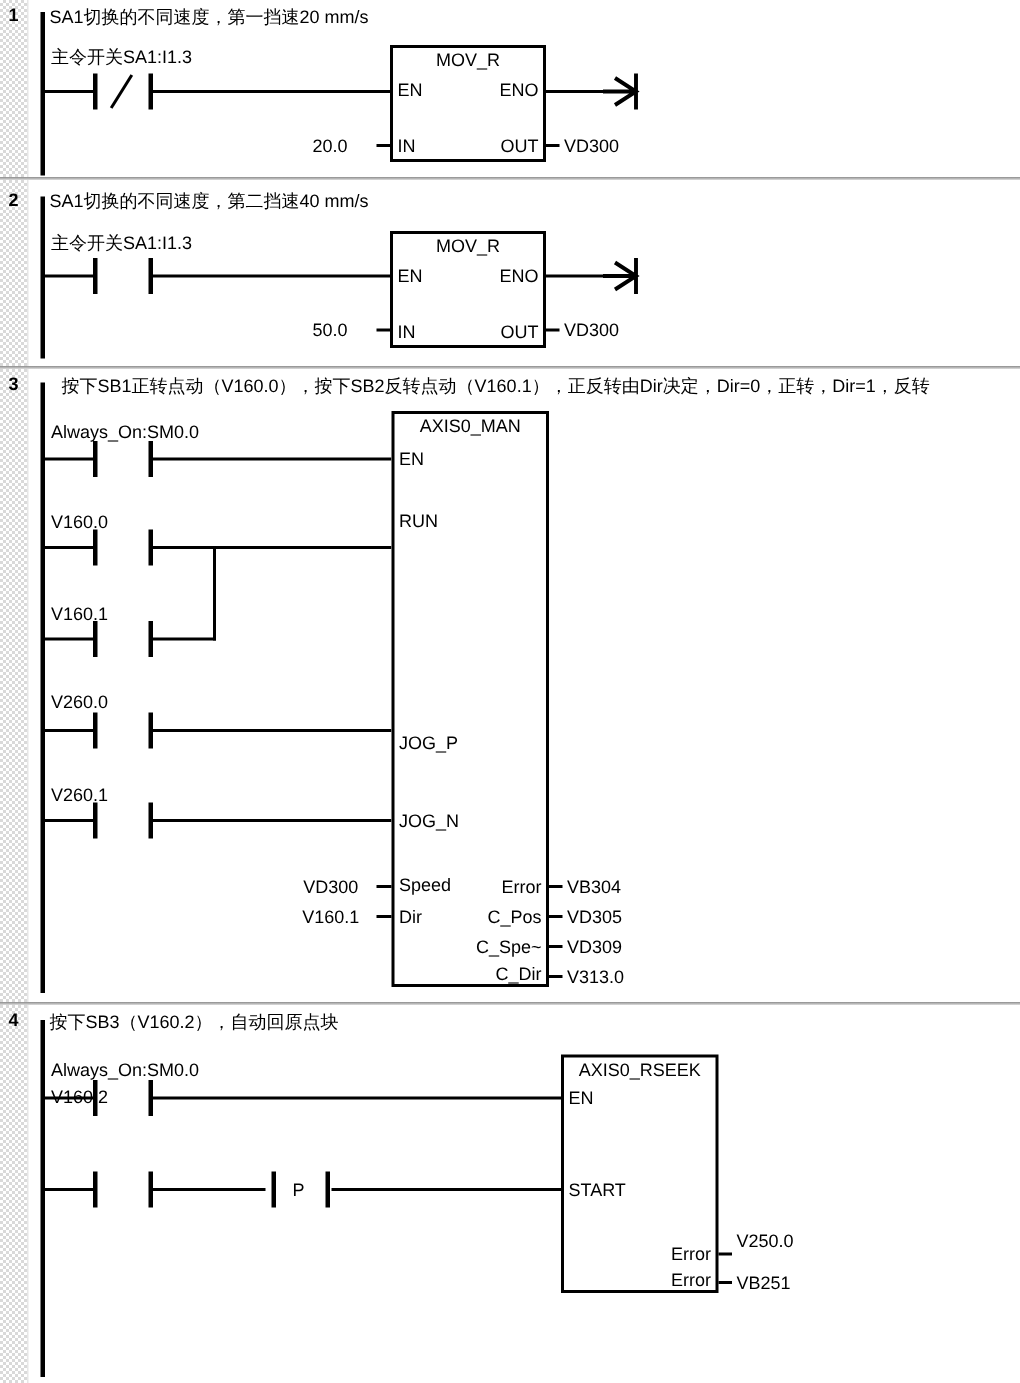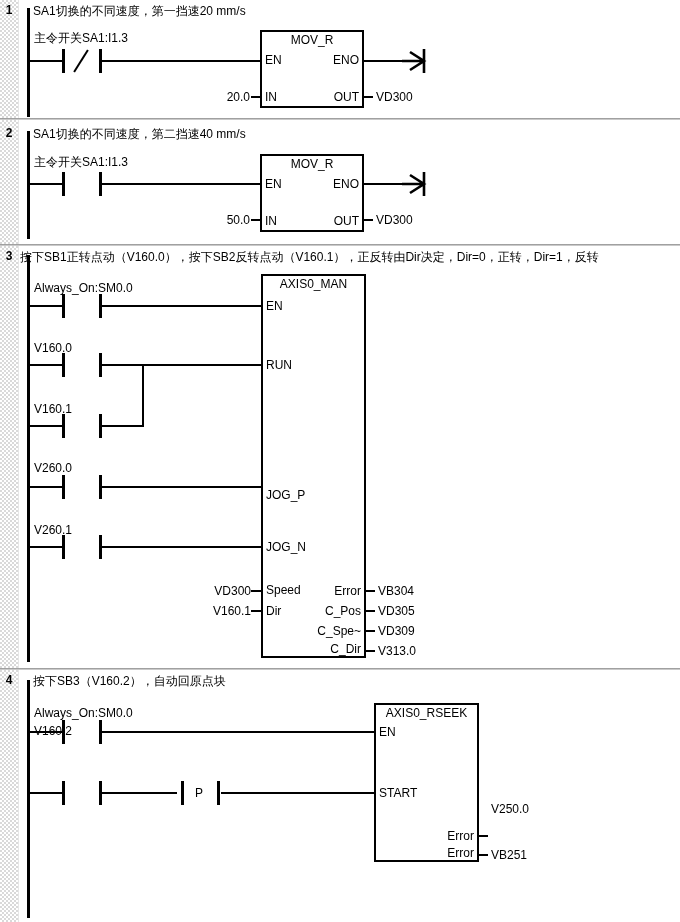--- a/index.html
+++ b/index.html
@@ -21,21 +21,21 @@
   .lbl{position:absolute;font-size:12px;line-height:14px;white-space:nowrap;}
   .contact{position:absolute;width:46px;height:26px;}
   .contact .cbar{position:absolute;top:1px;width:3px;height:24px;background:#000;}
   .slash{position:absolute;left:22px;top:0px;width:2px;height:26px;background:#000;transform:rotate(32deg);}
   .plabel{position:absolute;left:0;right:0;top:6px;text-align:center;font-size:12px;line-height:14px;}
   .box{position:absolute;border:2px solid #000;background:#fff;box-sizing:border-box;}
   .btitle{position:absolute;left:0;right:0;top:1px;text-align:center;font-size:12px;line-height:14px;}
   .pl{position:absolute;left:3px;font-size:12px;line-height:14px;white-space:nowrap;}
   .pr{position:absolute;right:3px;font-size:12px;line-height:14px;white-space:nowrap;}
   .opnd{position:absolute;font-size:12px;line-height:14px;white-space:nowrap;}
-  .opnd.r{text-align:right;}
+  .opnd.r{text-align:center;}
   .tick{position:absolute;height:2px;background:#000;}
   .arrow{position:absolute;}
 </style>
 </head>
 <body>
 
 <div class="canvas">
   <div class="gutter"></div>
 
   <div>
@@ -102,21 +102,21 @@
     <div class="wh" style="left:364px;top:183px;width:40px"></div>
     <svg class="arrow" style="left:402px;top:170px" width="30" height="28" viewBox="0 0 30 28">
       <path d="M0 14 H20 M8 5 L22 14 L8 23 M22 2 V26" stroke="#000" stroke-width="2.6" fill="none"></path>
     </svg>
   </div>
 
   <div class="sep" style="top:244px"></div>
 
   <div>
     <div class="netnum" style="top:249px">3</div>
-    <div class="title" style="left:20px;top:250px">按下SB1正转点动（V160.0），按下SB2反转点动（V160.1），正反转由Dir决定，Dir=0，正转，Dir=1，反转</div>
+    <div class="title" style="left:41px;top:250px">按下SB1正转点动（V160.0），按下SB2反转点动（V160.1），正反转由Dir决定，Dir=0，正转，Dir=1，反转</div>
     <div class="rail" style="top:255px;height:407px"></div>
 
     <div class="lbl" style="left:34px;top:281px">Always_On:SM0.0</div>
     <div class="wh" style="left:30px;top:305px;width:32px"></div>
     <div class="wh" style="left:102px;top:305px;width:159px"></div>
     <div class="contact" style="left:58px;top:293px">
       <div class="cbar" style="left:4px"></div>
       <div class="cbar" style="left:41px"></div>
     </div>
 
@@ -149,21 +149,21 @@
     <div class="wh" style="left:30px;top:546px;width:32px"></div>
     <div class="wh" style="left:102px;top:546px;width:159px"></div>
     <div class="contact" style="left:58px;top:534px">
       <div class="cbar" style="left:4px"></div>
       <div class="cbar" style="left:41px"></div>
     </div>
 
     <div class="box" style="left:261px;top:274px;width:105px;height:384px">
       <div class="btitle">AXIS0_MAN</div>
       <div class="pl" style="top:23px">EN</div>
-      <div class="pl" style="top:82px">RUN</div>
+      <div class="pl" style="top:64px">RUN</div>
       <div class="pl" style="top:212px">JOG_P</div>
       <div class="pl" style="top:264px">JOG_N</div>
       <div class="pl" style="top:307px">Speed</div>
       <div class="pl" style="top:328px">Dir</div>
       <div class="pr" style="top:308px">Error</div>
       <div class="pr" style="top:328px">C_Pos</div>
       <div class="pr" style="top:348px">C_Spe~</div>
       <div class="pr" style="top:366px">C_Dir</div>
     </div>
 
@@ -213,17 +213,17 @@
 
     <div class="box" style="left:374px;top:703px;width:105px;height:159px">
       <div class="btitle">AXIS0_RSEEK</div>
       <div class="pl" style="top:20px">EN</div>
       <div class="pl" style="top:81px">START</div>
       <div class="pr" style="top:124px">Error</div>
       <div class="pr" style="top:141px">Error</div>
     </div>
 
     <div class="tick" style="left:479px;top:835px;width:9px"></div>
-    <div class="opnd" style="left:491px;top:802px">V250.0</div>
+    <div class="opnd" style="left:491px;top:820px">V250.0</div>
     <div class="tick" style="left:479px;top:854px;width:9px"></div>
     <div class="opnd" style="left:491px;top:848px">VB251</div>
   </div>
 </div>
 
 </body></html>

